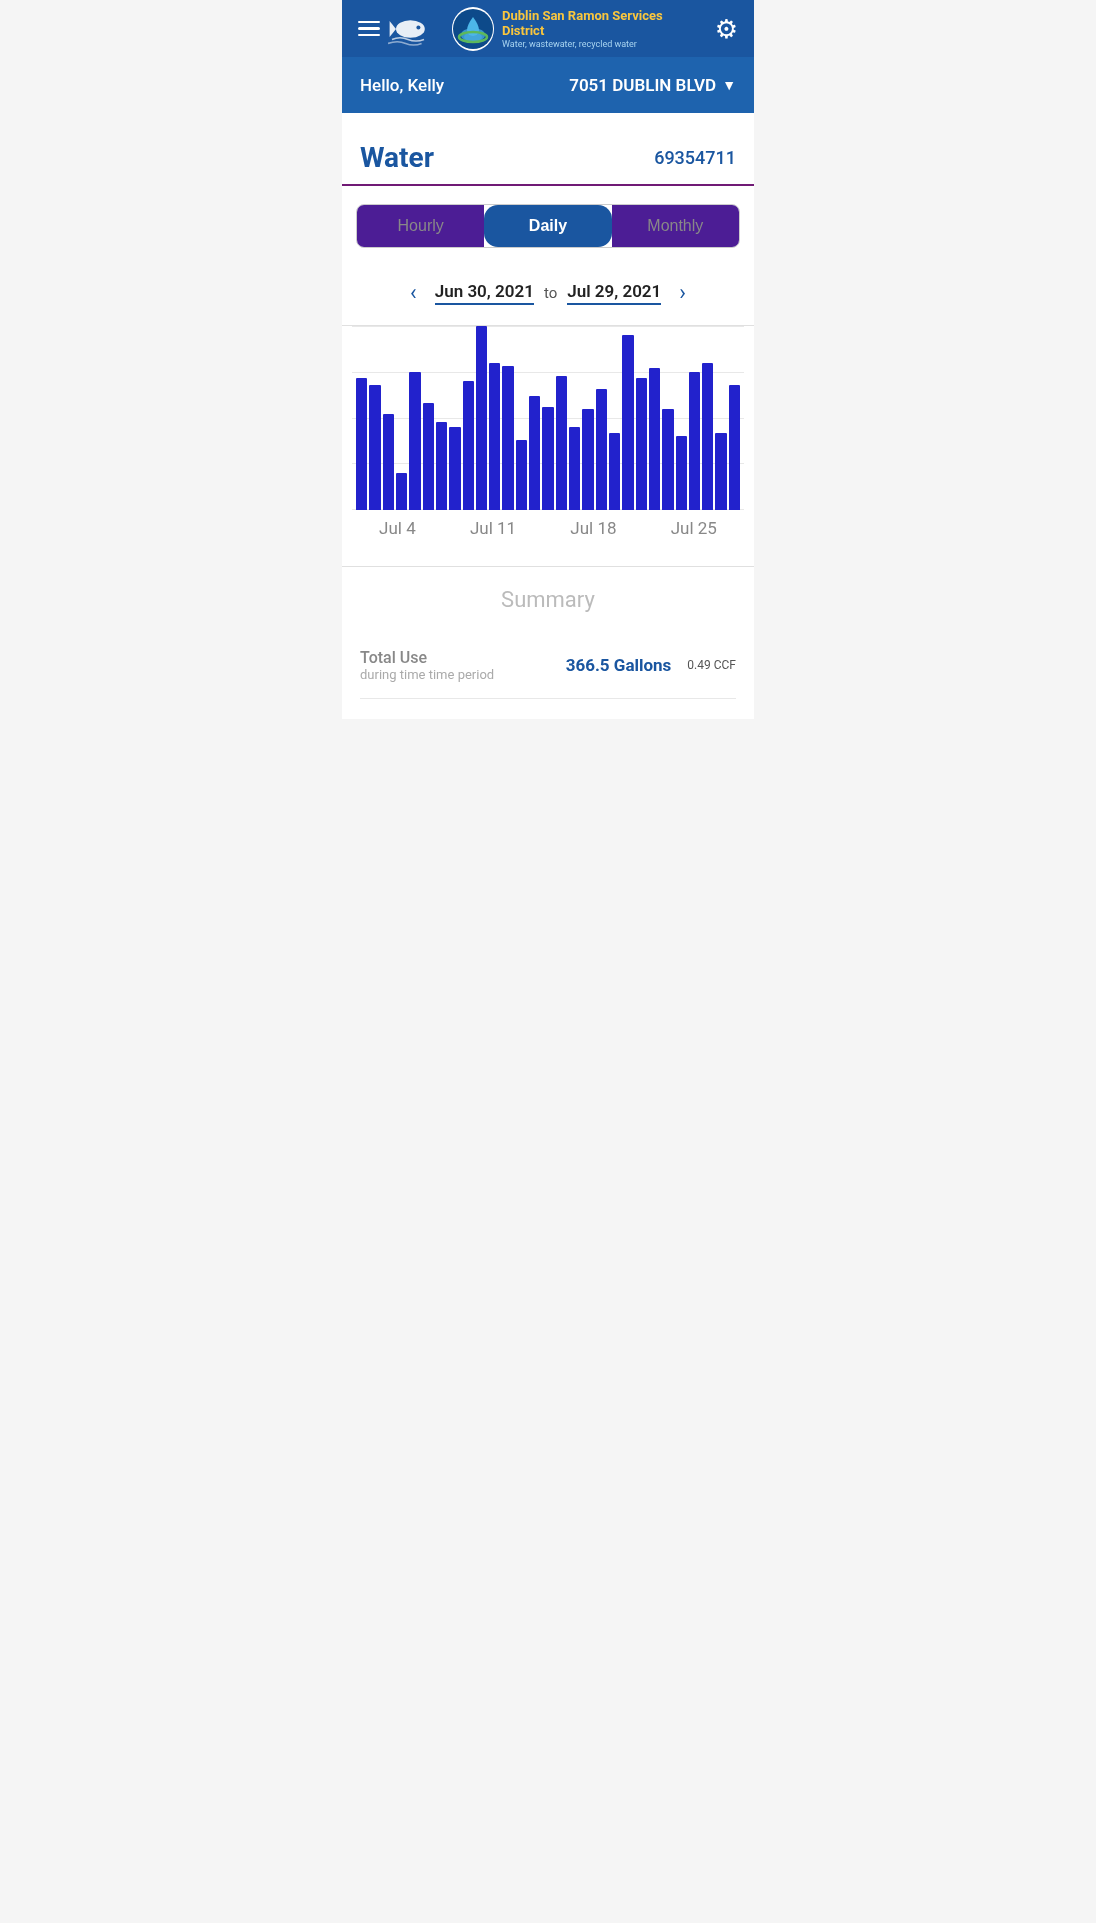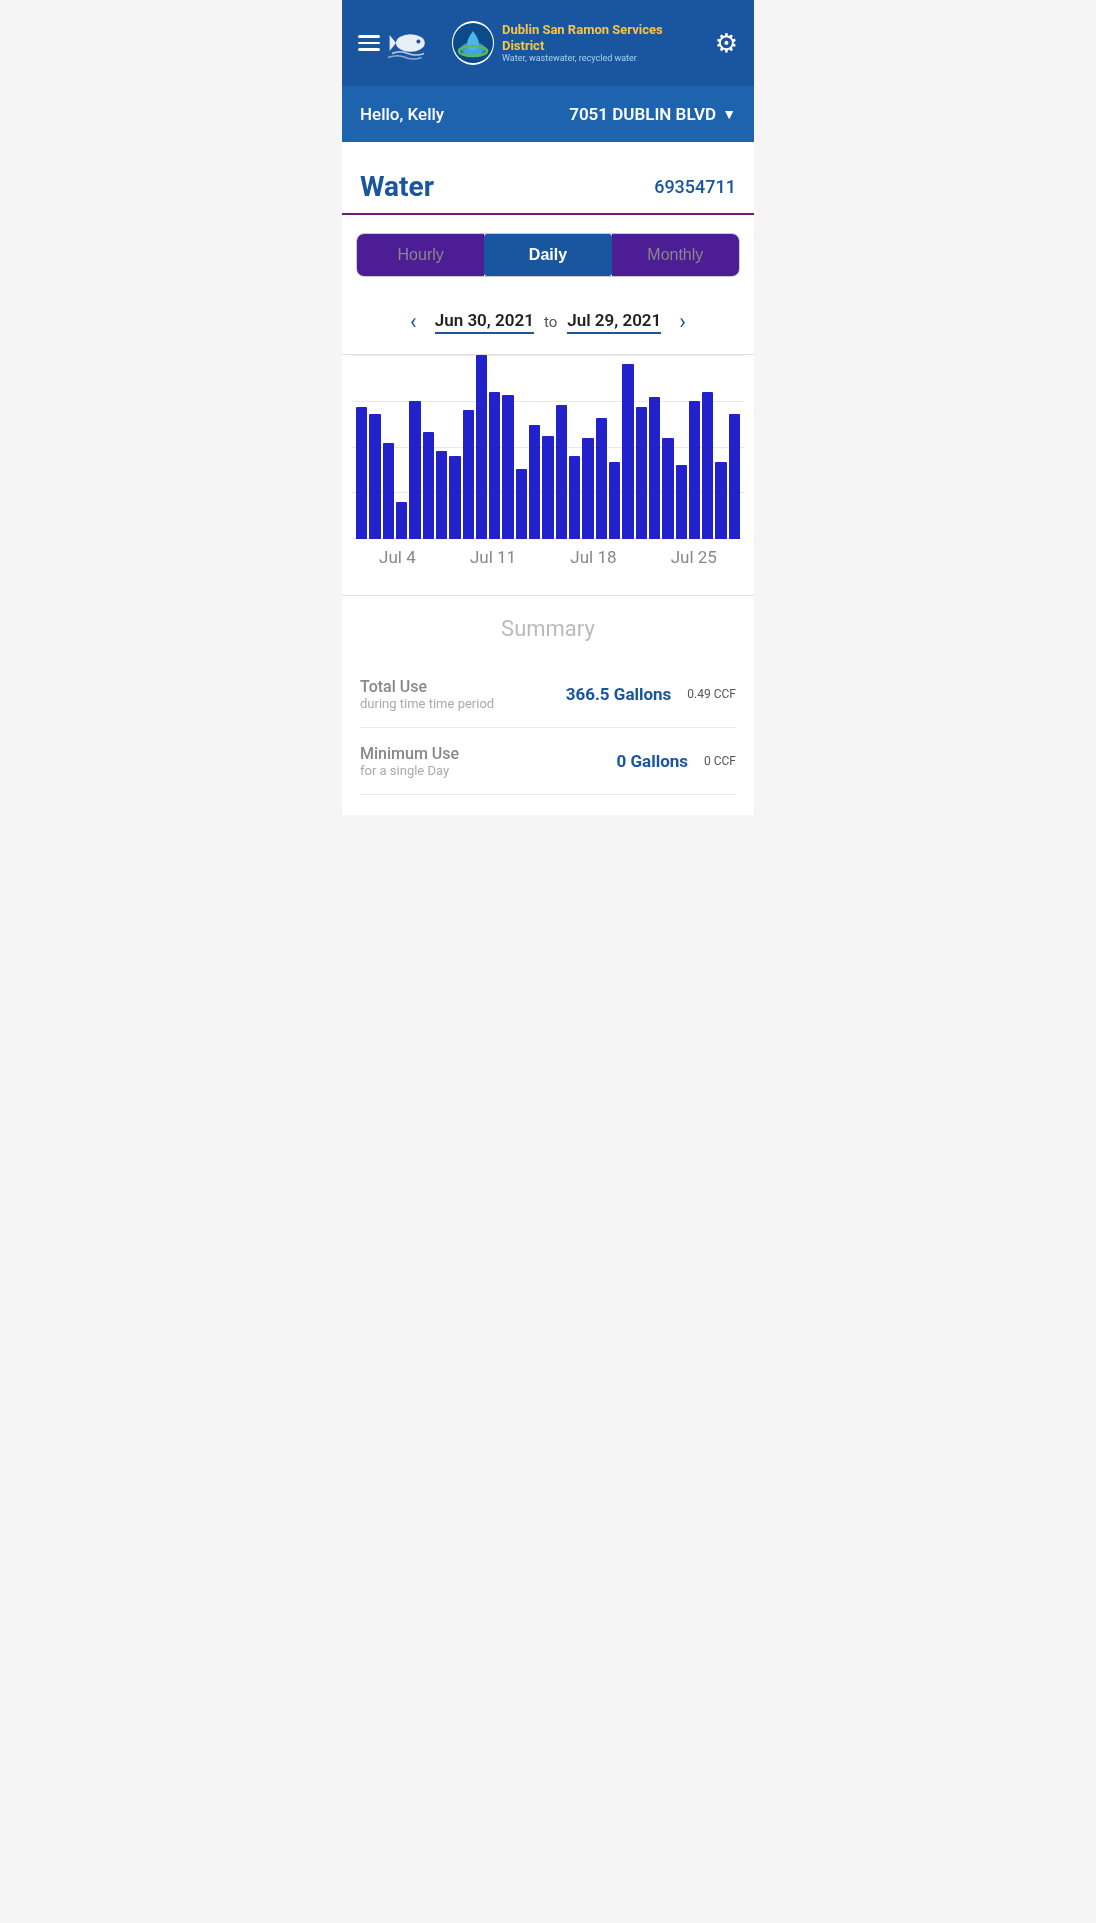--- a/index.html
+++ b/index.html
@@ -12,21 +12,21 @@
       min-height: 723px;
     }
 
     
     .top-nav {
       background: #1a56a0;
       display: flex;
       align-items: center;
       justify-content: space-between;
       padding: 10px 16px;
-      height: 86px;
+      height: 57px;
       gap: 16px;
     }
     .nav-logo-left {
       display: flex;
       align-items: center;
     }
     .hamburger-icon {
       display: flex;
       flex-direction: column;
       gap: 4px;
@@ -151,21 +151,21 @@
       background: #4c1d95;
       font-size: 16px;
       font-weight: 400;
       cursor: pointer;
       color: #888;
     }
     .tab-btn.active {
       background: #1a56a0;
       color: white;
       font-weight: 700;
-      border-radius: 3px;
+      border-radius: 14px;
     }
 
     
     .date-range {
       display: flex;
       align-items: center;
       justify-content: center;
       gap: 10px;
       padding: 10px 18px 16px 18px;
       border-bottom: 1px solid #e0e0e0;
@@ -430,25 +430,15 @@
       <div class="summary-label">
         <span class="summary-label-title">Total Use</span>
         <span class="summary-label-sub">during time time period</span>
       </div>
       <div class="summary-values">
         <span class="summary-gallons">366.5 Gallons</span>
         <span class="summary-ccf">0.49 CCF</span>
       </div>
     </div>
 
-    <div class="summary-row">
-      <div class="summary-label">
-        <span class="summary-label-title">Minimum Use</span>
-        <span class="summary-label-sub">for a single Day</span>
-      </div>
-      <div class="summary-values">
-        <span class="summary-gallons">0 Gallons</span>
-        <span class="summary-ccf">0 CCF</span>
-      </div>
-    </div>
   </div>
 
 </div>
 
 </body></html>

